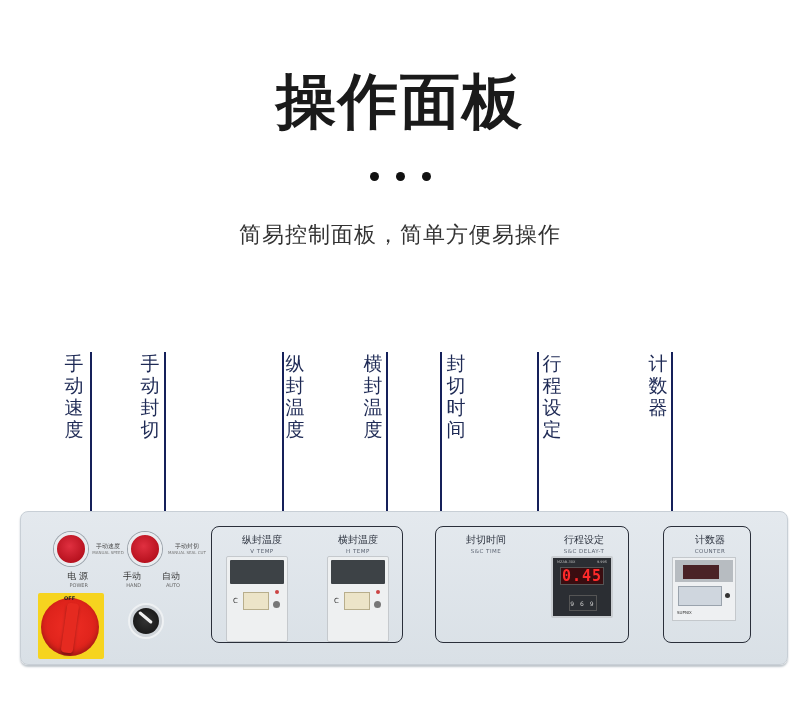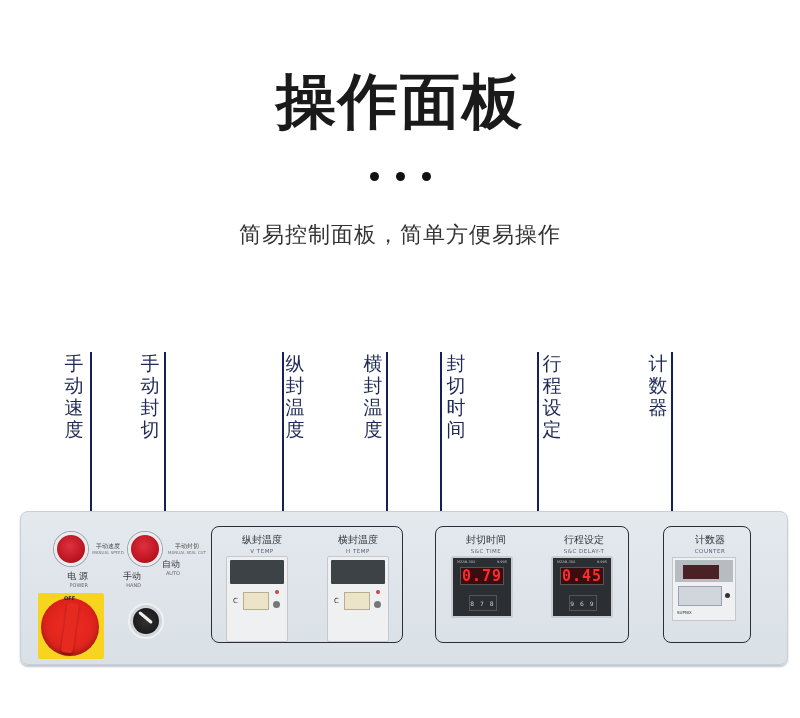--- a/index.html
+++ b/index.html
@@ -92,21 +92,21 @@
 <div class="vdot" style="left:667px;top:537px"></div>
 
 <div class="panel">
   <div class="redbtn" style="left:33px;top:20px"></div>
   <div class="smalltxt" style="left:70px;top:30px;width:34px"><span>手动速度</span><span class="en">MANUAL SPEED</span></div>
   <div class="redbtn" style="left:107px;top:20px"></div>
   <div class="smalltxt" style="left:146px;top:30px;width:40px"><span>手动封切</span><span class="en">MANUAL SEAL CUT</span></div>
 
   <div class="midtxt" style="left:33px;top:60px;width:34px"><span>电 源</span><span class="en">POWER</span></div>
   <div class="midtxt" style="left:96px;top:60px;width:24px"><span>手动</span><span class="en">HAND</span></div>
-  <div class="midtxt" style="left:135px;top:48px;width:24px"><span>自动</span><span class="en">AUTO</span></div>
+  <div class="midtxt" style="left:135px;top:60px;width:24px"><span>自动</span><span class="en">AUTO</span></div>
 
   <div class="group" style="left:190px;top:14px;width:192px;height:117px">
     <div class="glabel" style="left:20px;top:6px;width:60px"><span>纵封温度</span><span class="en">V TEMP</span></div>
     <div class="glabel" style="left:116px;top:6px;width:60px"><span>横封温度</span><span class="en">H TEMP</span></div>
   </div>
   <div class="tempctrl" style="left:205px;top:44px">
     <div class="screen"></div>
     <div class="c">C</div>
     <div class="thumb"></div>
     <div class="led"></div>
@@ -116,28 +116,20 @@
     <div class="screen"></div>
     <div class="c">C</div>
     <div class="thumb"></div>
     <div class="led"></div>
     <div class="knob"></div>
   </div>
 
   <div class="group" style="left:414px;top:14px;width:194px;height:117px">
     <div class="glabel" style="left:20px;top:6px;width:60px"><span>封切时间</span><span class="en">S&amp;C TIME</span></div>
     <div class="glabel" style="left:118px;top:6px;width:60px"><span>行程设定</span><span class="en">S&amp;C DELAY-T</span></div>
-  </div>
-  <div class="timer" style="left:430px;top:44px">
-    <div class="hdr">
-        <span>MZAB-30X</span>
-        <span>9.99S</span>
-      </div>
-    <div class="disp">0.79</div>
-    <div class="dials">8 7 8</div>
   </div>
   <div class="timer" style="left:530px;top:44px">
     <div class="hdr">
         <span>MZAB-30X</span>
         <span>9.99S</span>
       </div>
     <div class="disp">0.45</div>
     <div class="dials">9 6 9</div>
   </div>
 

